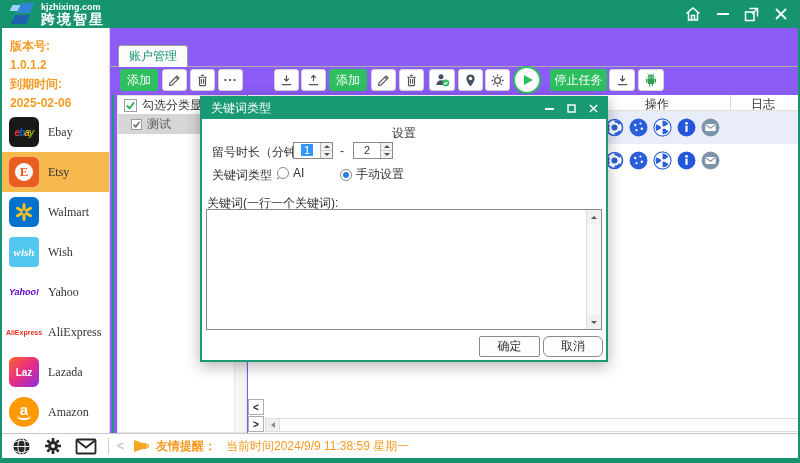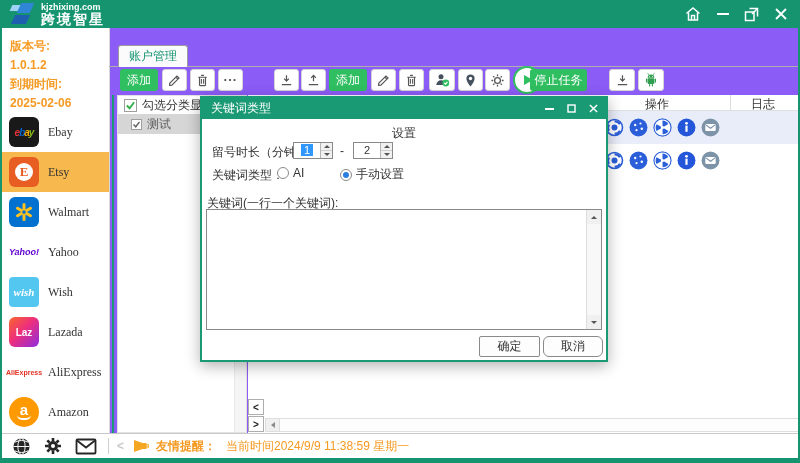--- a/index.html
+++ b/index.html
@@ -171,42 +171,42 @@
       </div>
       <div class="platform">
         <div class="pi pi-walmart">
           <svg width="20" height="20" viewBox="0 0 20 20" stroke="#FFC220" stroke-width="3" stroke-linecap="round">
               <path d="M10 2.5 V7 M10 13 V17.5 M3.5 6.2 L7.4 8.5 M12.6 11.5 L16.5 13.8 M16.5 6.2 L12.6 8.5 M7.4 11.5 L3.5 13.8"></path>
             </svg>
         </div>
         <span class="p-label">Walmart</span>
       </div>
       <div class="platform">
+        <div class="pi pi-wish">
+            <span>wish</span>
+          </div>
+        <span class="p-label">Wish</span>
+      </div>
+      <div class="platform">
         <div class="pi pi-text">
             <span class="yahoo-word">Yahoo!</span>
           </div>
         <span class="p-label">Yahoo</span>
       </div>
       <div class="platform">
-        <div class="pi pi-wish">
-            <span>wish</span>
-          </div>
-        <span class="p-label">Wish</span>
+        <div class="pi pi-text">
+            <span class="ali-word">AliExpress</span>
+          </div>
+        <span class="p-label">AliExpress</span>
       </div>
       <div class="platform">
         <div class="pi pi-lazada">
             <span>Laz</span>
           </div>
         <span class="p-label">Lazada</span>
-      </div>
-      <div class="platform">
-        <div class="pi pi-text">
-            <span class="ali-word">AliExpress</span>
-          </div>
-        <span class="p-label">AliExpress</span>
       </div>
       <div class="platform">
         <div class="pi pi-amazon">
             <span>a</span>
             <div class="amz-smile"></div>
           </div>
         <span class="p-label">Amazon</span>
       </div>
     </div>
   </div>
@@ -268,21 +268,21 @@
   </div>
   <div class="tb" style="left:483px;width:25px;">
     <svg width="15" height="15" viewBox="0 0 16 16" fill="none" stroke="#555" stroke-width="1.4">
         <circle cx="8" cy="8" r="3.1"></circle>
         <path d="M8 1.5 V3.4 M8 12.6 V14.5 M1.5 8 H3.4 M12.6 8 H14.5 M3.4 3.4 L4.7 4.7 M11.3 11.3 L12.6 12.6 M12.6 3.4 L11.3 4.7 M4.7 11.3 L3.4 12.6"></path>
       </svg>
   </div>
   <div class="play-btn">
       <div class="play-tri"></div>
     </div>
-  <div class="btn-green" style="left:528px;width:57px;">停止任务</div>
+  <div class="btn-green" style="left:548px;width:57px;">停止任务</div>
   <div class="tb" style="left:607px;width:26px;">
     <svg width="15" height="15" viewBox="0 0 16 16" fill="none" stroke="#555" stroke-width="1.3">
         <path d="M8 2.5 v6 M5.5 6 L8 8.7 L10.5 6 M3 12.5 h10"></path>
       </svg>
   </div>
   <div class="tb" style="left:636px;width:26px;">
     <svg width="16" height="16" viewBox="0 0 16 16">
         <path d="M4.6 5.8 a3.4 3.4 0 0 1 6.8 0 Z" fill="#2f9e4f"></path>
         <path d="M5.6 2.6 L4.8 1.4 M10.4 2.6 L11.2 1.4" stroke="#2f9e4f" stroke-width="1"></path>
         <rect x="4.6" y="6.3" width="6.8" height="5.6" rx="1" fill="#2f9e4f"></rect>

